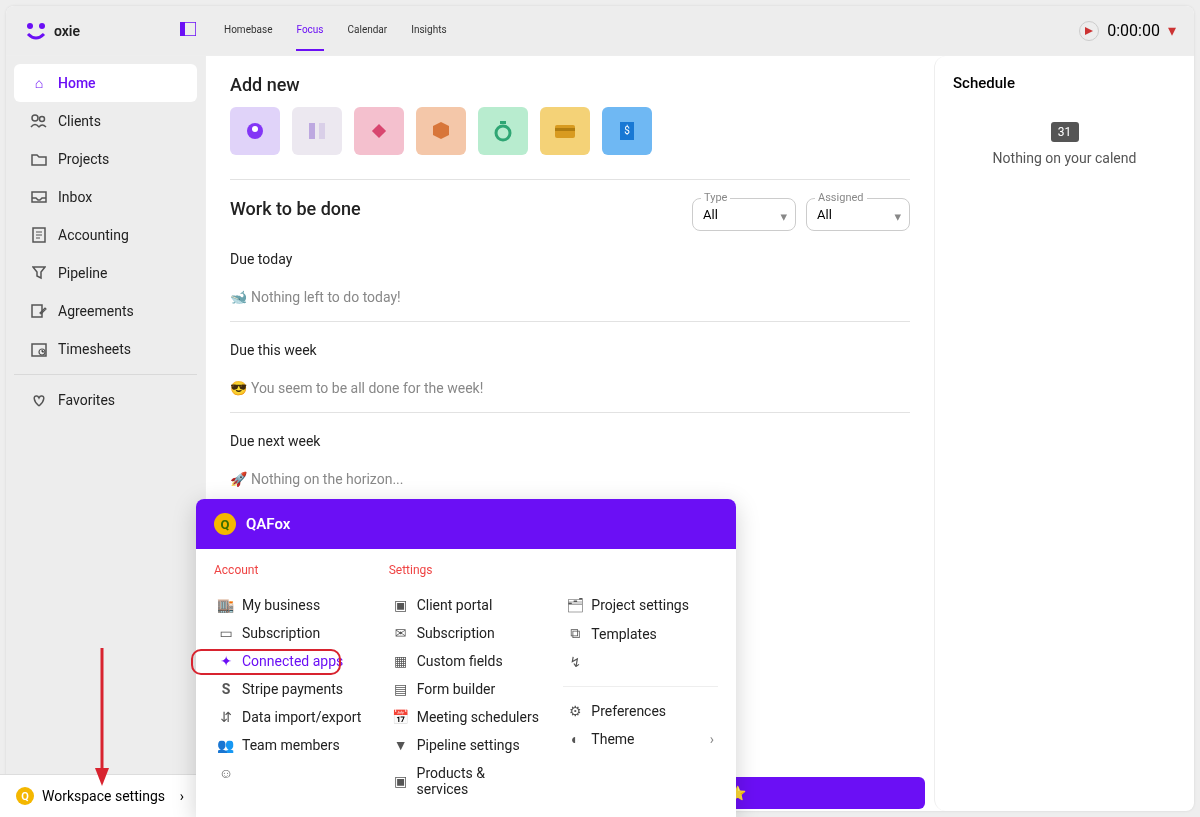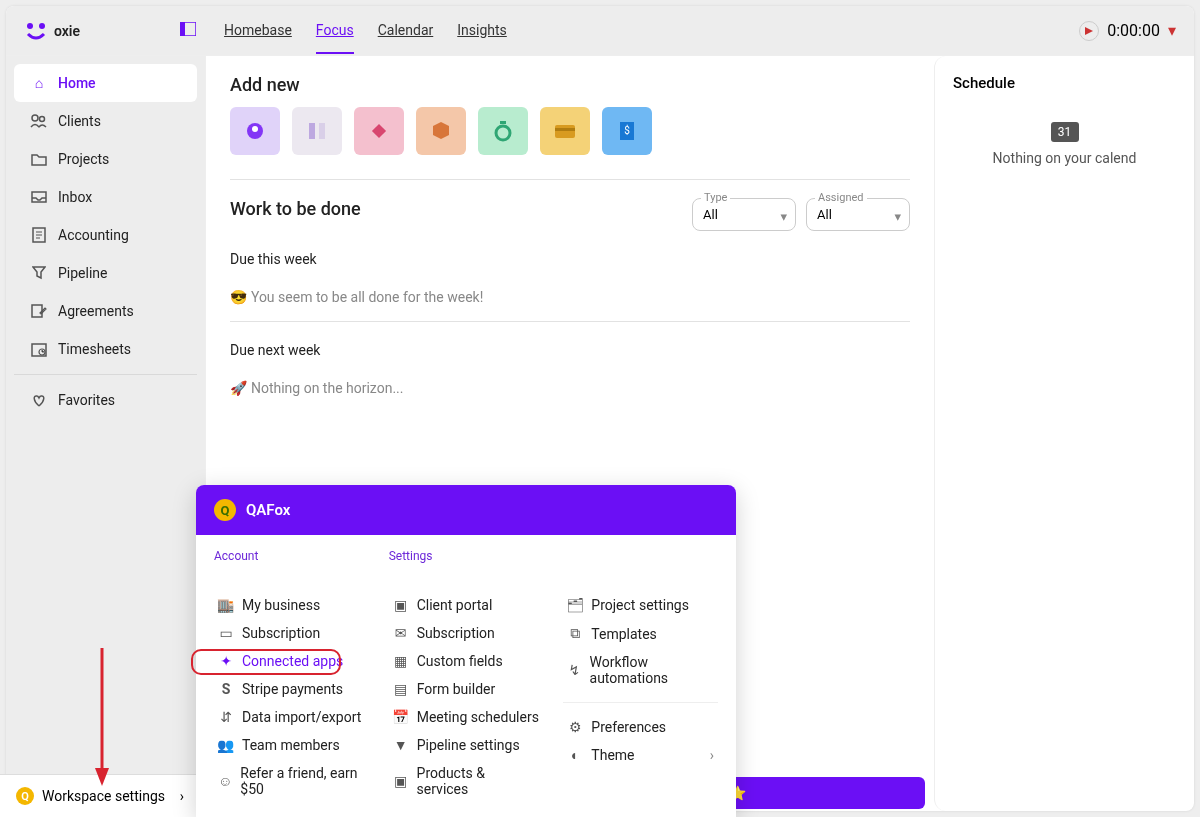--- a/index.html
+++ b/index.html
@@ -5,21 +5,21 @@
   * { box-sizing: border-box; margin: 0; padding: 0; font-family: -apple-system, BlinkMacSystemFont, "Segoe UI", Roboto, sans-serif; }
   body { background: #eee; width: 1200px; height: 817px; overflow: hidden; position: relative; }
   .app { background: #fff; margin: 6px; height: 805px; border-radius: 8px; display: flex; flex-direction: column; overflow: hidden; box-shadow: 0 0 3px rgba(0,0,0,.1); }
 
   
   .topbar { display: flex; align-items: center; height: 50px; padding: 0 18px; border-bottom: 1px solid #eee; background: #ededed; }
   .logo { display: flex; align-items: center; font-weight: 600; font-size: 14px; color: #222; }
   .logo svg { margin-right: 6px; }
   .panel-icon { margin-left: 100px; margin-right: 20px; color: #6b0ff5; }
   .tabs { display: flex; gap: 24px; margin-left: 8px; }
-  .tab { font-size: 14px; color: #333; padding: 14px 0; cursor: pointer; border-bottom: 2px solid transparent; text-decoration: underline; }
+  .tab { font-size: 10px; color: #333; padding: 14px 0; cursor: pointer; border-bottom: 2px solid transparent; }
   .tab.active { color: #6b0ff5; border-bottom-color: #6b0ff5; }
   .spacer { flex: 1; }
   .timer { display: flex; align-items: center; gap: 8px; font-variant-numeric: tabular-nums; }
   .timer .play { width: 20px; height: 20px; border: 1px solid #ccc; border-radius: 50%; display: flex; align-items: center; justify-content: center; }
   .timer .caret { color: #c33; }
 
   
   .body { display: flex; flex: 1; min-height: 0; }
   .sidebar { width: 200px; background: #ededed; border-right: 1px solid #eee; padding-top: 8px; position: relative; }
   .side-item { display: flex; align-items: center; gap: 10px; padding: 10px 16px; font-size: 14px; color: #222; cursor: pointer; margin: 0 8px; border-radius: 6px; }
@@ -56,21 +56,21 @@
   .bottom-bar .badge { width: 18px; height: 18px; border-radius: 50%; background: #f4b700; color: #fff; font-size: 11px; display: flex; align-items: center; justify-content: center; font-weight: 600; }
   .bottom-bar .chev { margin-left: auto; }
 
   
   .popup { position: absolute; left: 196px; bottom: 0px; width: 540px; background: #fff; border-radius: 8px 8px 0 0; box-shadow: 0 6px 24px rgba(0,0,0,.18); overflow: hidden; z-index: 10; }
   .popup-head { background: #6b0ff5; color: #fff; padding: 14px 18px; display: flex; align-items: center; gap: 10px; }
   .popup-head .badge { width: 22px; height: 22px; border-radius: 50%; background: #f4b700; color: #4a2; display: flex; align-items: center; justify-content: center; font-weight: 700; font-size: 13px; color:#3a6e00;}
   .popup-head .name { font-weight: 600; font-size: 15px; }
   .popup-body { display: flex; padding: 14px 18px 14px; gap: 20px; }
   .col { flex: 1; }
-  .col-title { font-size: 12px; color: #6d28d9; margin-bottom: 28px; }
+  .col-title { font-size: 12px; color: #ef4444; margin-bottom: 14px; }
   .menu-item { display: flex; align-items: center; gap: 8px; padding: 6px 4px; font-size: 14px; color: #222; cursor: pointer; border-radius: 4px; }
   .menu-item.highlight { color: #6b0ff5; }
   .menu-item .mi-icon { width: 16px; display: inline-flex; justify-content: center; color: #555; }
   .menu-item.highlight .mi-icon { color: #6b0ff5; }
   .col-divider { border-top: 1px solid #eee; margin: 10px 0; }
   .menu-item .chev { margin-left: auto; color: #888; }
 
   
   .red-circle { position: absolute; left: 191px; bottom: 142px; width: 150px; height: 26px; border: 2.5px solid #d8232f; border-radius: 10px; z-index: 20; pointer-events: none;}
   .red-arrow { position: absolute; left: 92px; top: 648px; z-index: 20; pointer-events: none;}
@@ -250,20 +250,24 @@
           <span class="filter-caret">▾</span>
         </div>
         <div class="filter">
           <span class="filter-label">Assigned</span>
           <span>All</span>
           <span class="filter-caret">▾</span>
         </div>
       </div>
 
       <div>
+        <div class="section-title">Due today</div>
+        <div class="section-body"><span>🐋</span> <span>Nothing left to do today!</span></div>
+      </div>
+      <div>
         <div class="section-title">Due this week</div>
         <div class="section-body"><span>😎</span> <span>You seem to be all done for the week!</span></div>
       </div>
       <div>
         <div class="section-title">Due next week</div>
         <div class="section-body" style="border-bottom:none"><span>🚀</span> <span>Nothing on the horizon...</span></div>
       </div>
     </div>
 
     <div class="schedule">
@@ -315,21 +319,20 @@
       <div class="menu-item">
           <span class="mi-icon">⇵</span>
           <span>Data import/export</span>
         </div>
       <div class="menu-item">
           <span class="mi-icon">👥</span>
           <span>Team members</span>
         </div>
       <div class="menu-item">
           <span class="mi-icon">☺</span>
-          <span>Refer a friend, earn $50</span>
         </div>
     </div>
     <div class="col">
       <div class="col-title">Settings</div>
       <div class="menu-item">
           <span class="mi-icon">▣</span>
           <span>Client portal</span>
         </div>
       <div class="menu-item">
           <span class="mi-icon">✉</span>
@@ -361,21 +364,20 @@
       <div class="menu-item">
           <span class="mi-icon">🗂</span>
           <span>Project settings</span>
         </div>
       <div class="menu-item">
           <span class="mi-icon">⧉</span>
           <span>Templates</span>
         </div>
       <div class="menu-item">
           <span class="mi-icon">↯</span>
-          <span>Workflow automations</span>
         </div>
       <div class="col-divider"></div>
       <div class="menu-item">
           <span class="mi-icon">⚙</span>
           <span>Preferences</span>
         </div>
       <div class="menu-item">
           <span class="mi-icon">◐</span>
           <span>Theme</span>
           <span class="chev">›</span>

